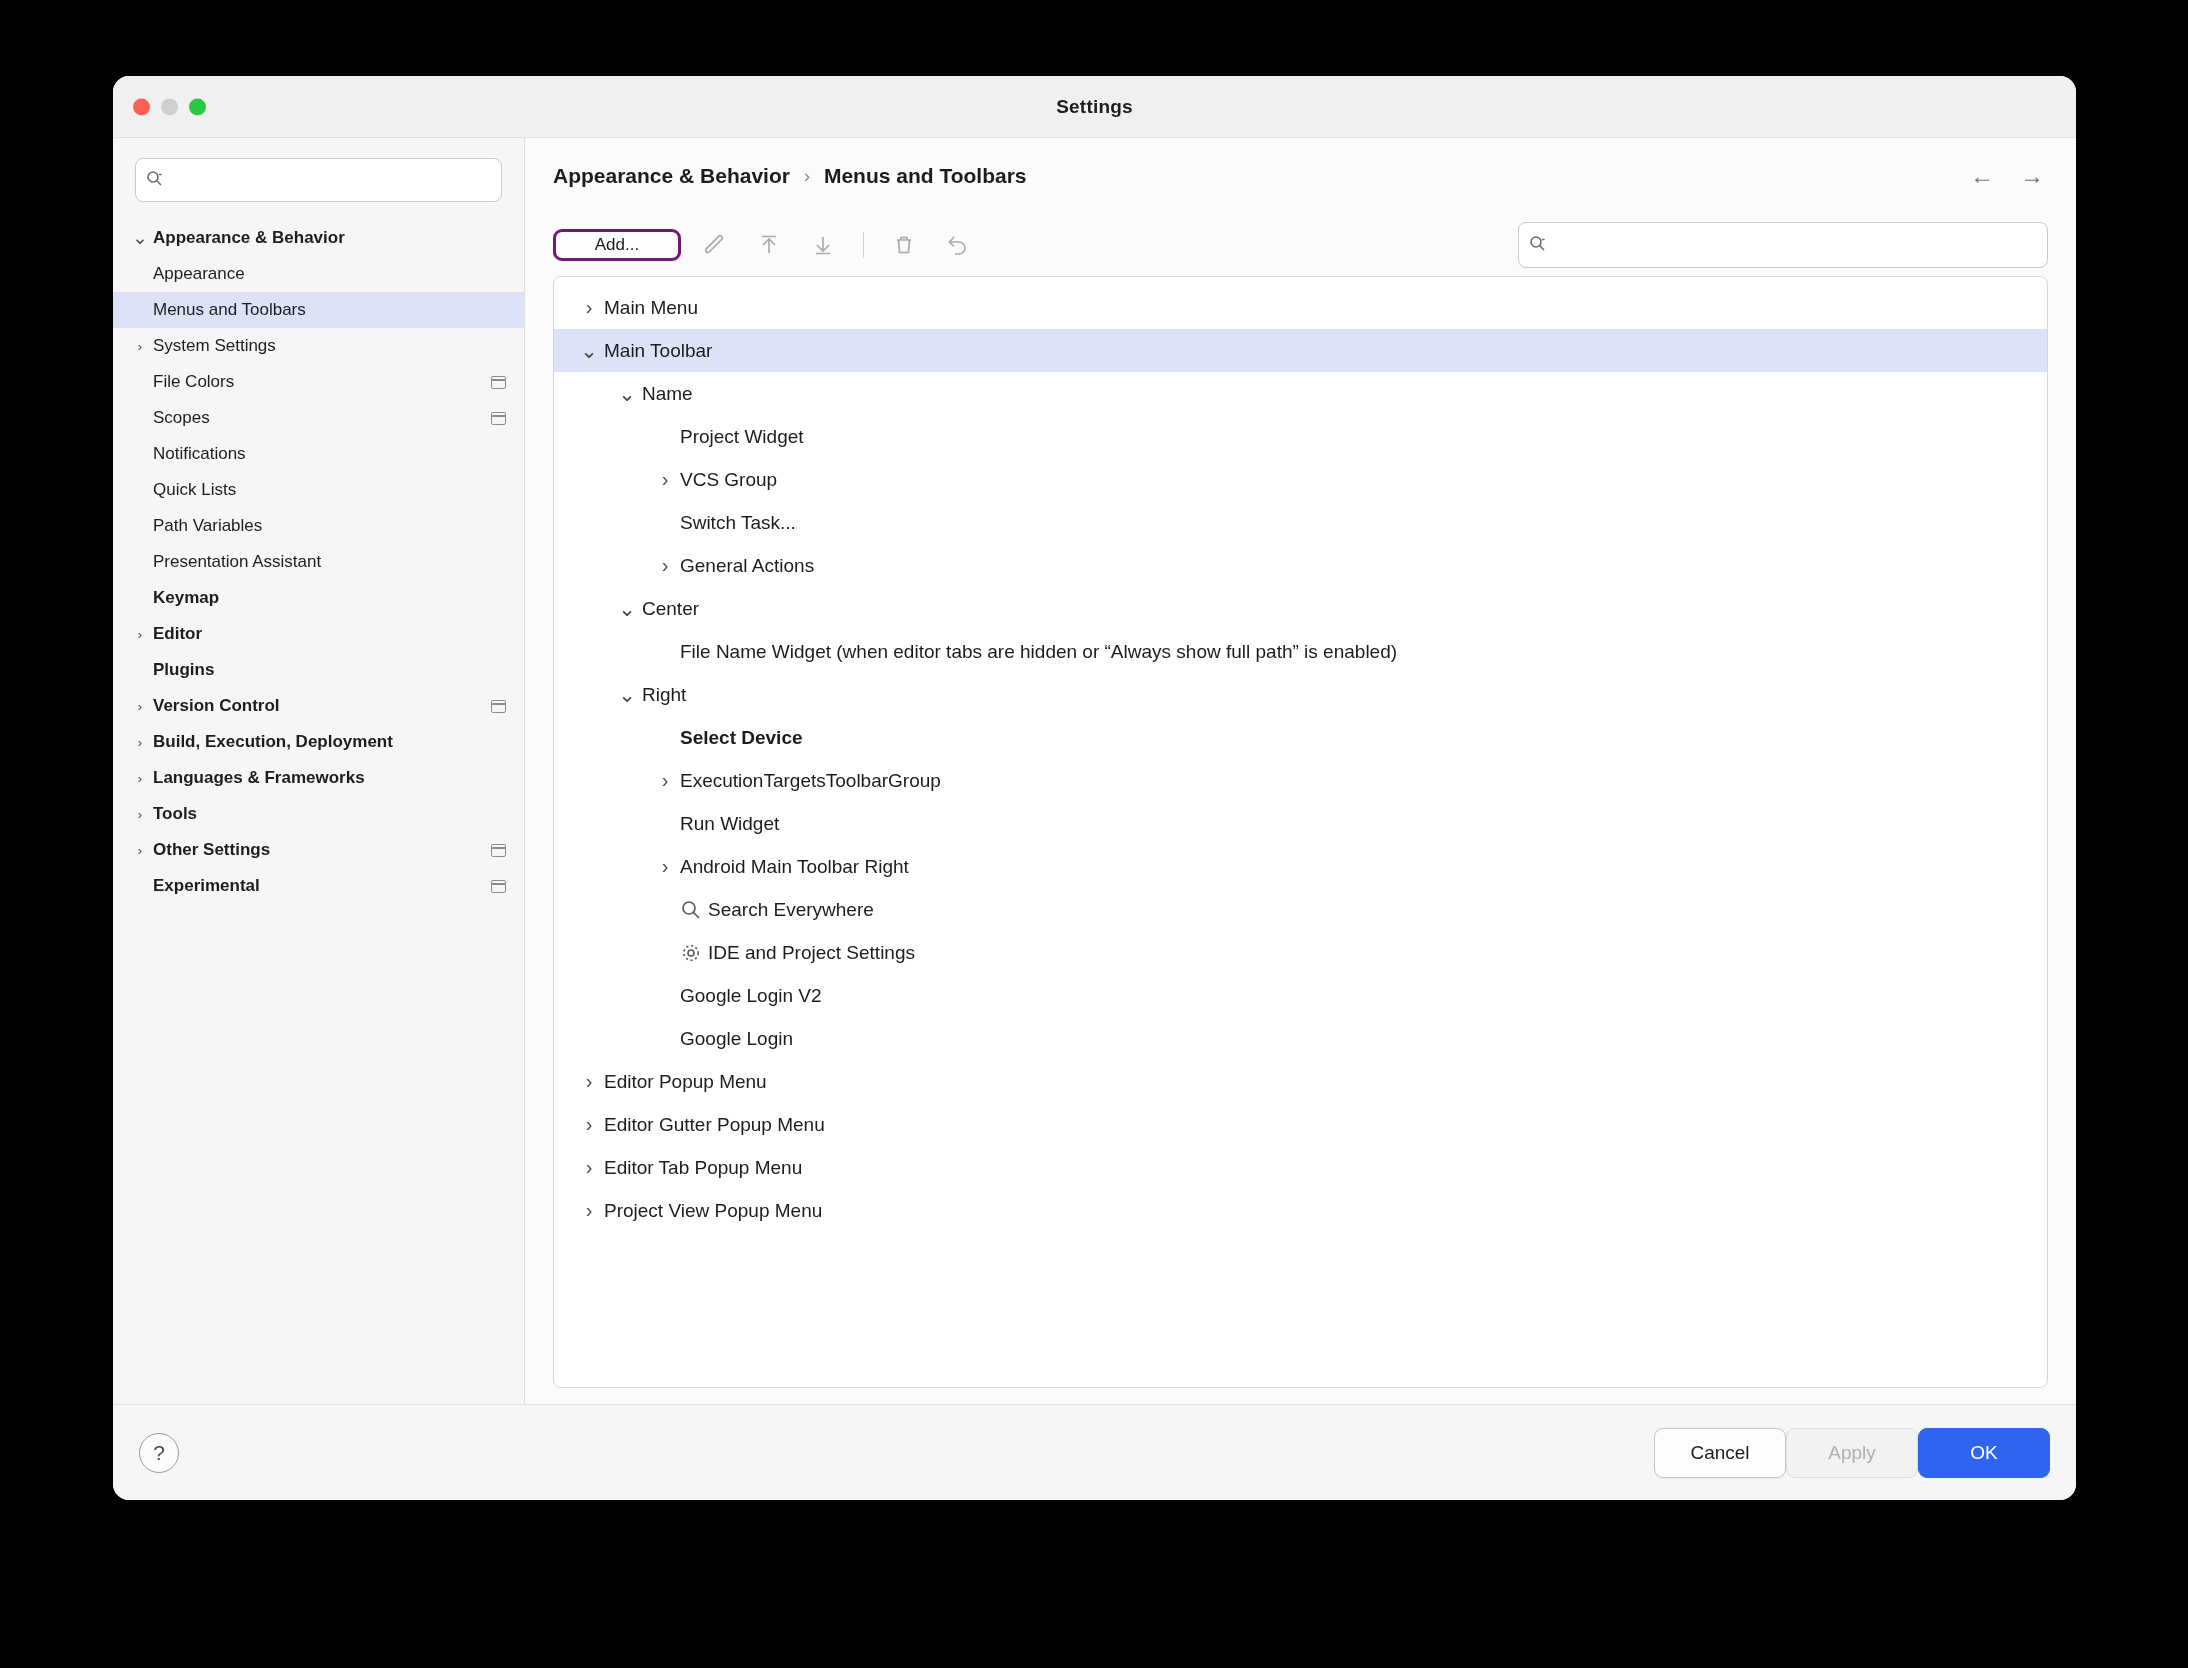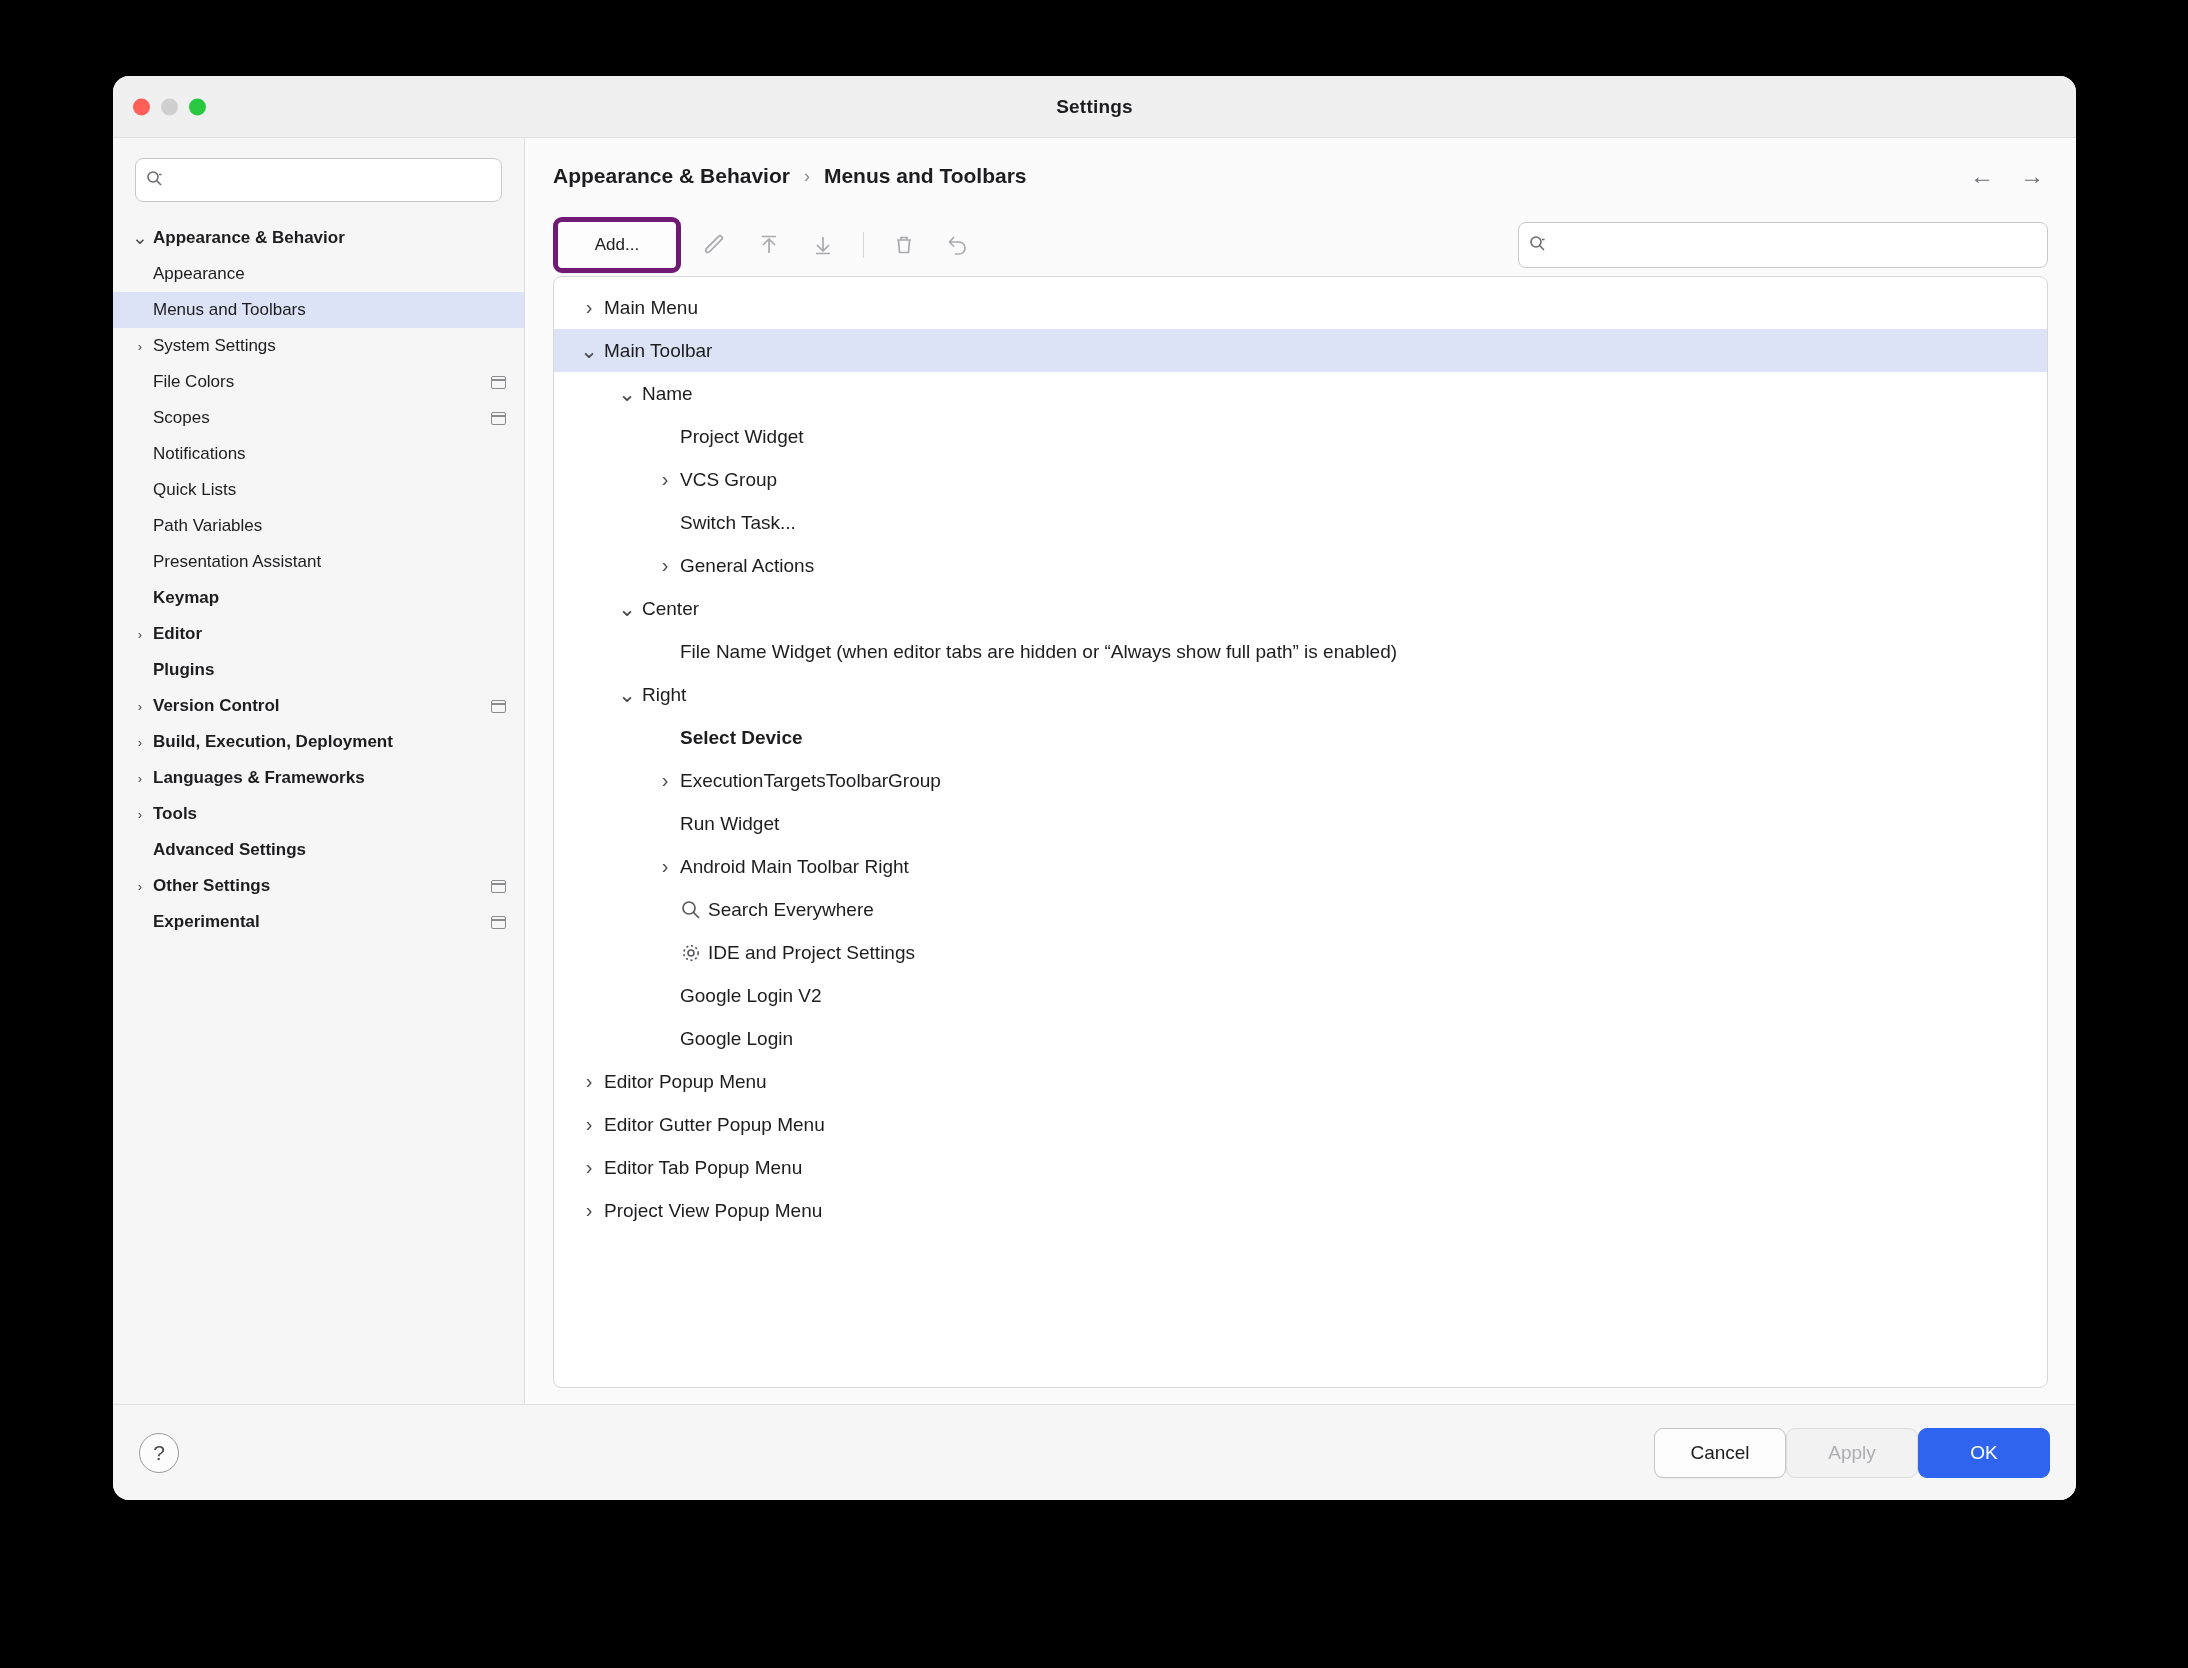--- a/index.html
+++ b/index.html
@@ -149,25 +149,25 @@
     font-weight: normal;
   }
   .toolbar {
     display: flex;
     align-items: center;
     height: 62px;
     flex: 0 0 62px;
     gap: 14px;
   }
   .add-btn {
-    height: 56px;
+    height: 32px;
     min-width: 128px;
     padding: 0 20px;
     background: #fdfdfd;
-    border: 5px solid #701a75;
+    border: 3px solid #701a75;
     border-radius: 9px;
     font-size: 17px;
     color: #1d1d1f;
     box-shadow: 0 1px 1px rgba(0,0,0,0.05);
     display: flex; align-items: center; justify-content: center;
     font-family: "Liberation Sans", sans-serif;
   }
   .tb-icon {
     width: 40px; height: 40px;
     display: flex; align-items: center; justify-content: center;
@@ -367,24 +367,20 @@
             <span class="twist">›</span>
             <span class="lbl">Build, Execution, Deployment</span>
           </div>
           <div class="srow bold indent1b">
             <span class="twist">›</span>
             <span class="lbl">Languages &amp; Frameworks</span>
           </div>
           <div class="srow bold indent1b">
             <span class="twist">›</span>
             <span class="lbl">Tools</span>
-          </div>
-          <div class="srow bold indent1b">
-            <span class="twist"></span>
-            <span class="lbl">Advanced Settings</span>
           </div>
           <div class="srow bold indent1b">
             <span class="twist">›</span>
             <span class="lbl">Other Settings</span>
             <span class="badge"></span>
           </div>
           <div class="srow bold indent1b">
             <span class="twist"></span>
             <span class="lbl">Experimental</span>
             <span class="badge"></span>

